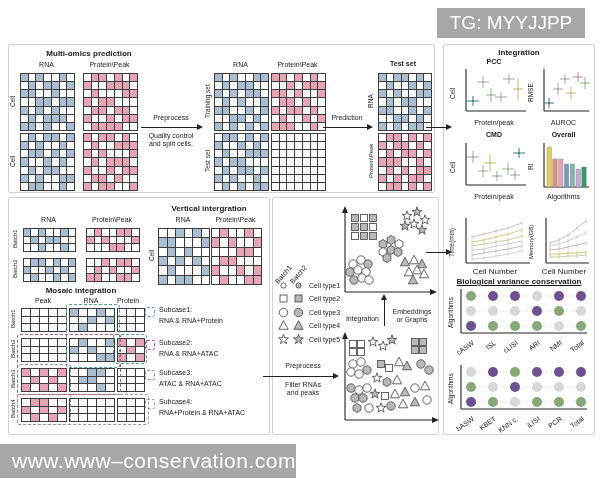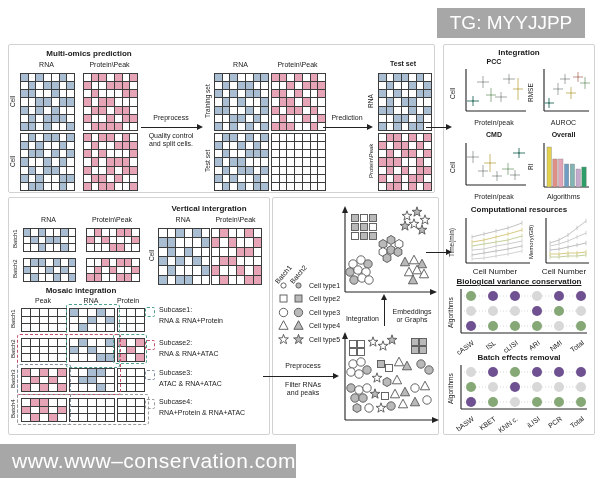--- a/index.html
+++ b/index.html
@@ -1207,21 +1207,20 @@
       <rect x="9" y="6" width="4.4" height="40" fill="#e3d04c" stroke="#888" stroke-width="0.4"></rect>
       <rect x="14.8" y="18" width="4.4" height="28" fill="#dd8e85" stroke="#888" stroke-width="0.4"></rect>
       <rect x="20.6" y="18" width="4.4" height="28" fill="#e2a3b7" stroke="#888" stroke-width="0.4"></rect>
       <rect x="26.400000000000002" y="23" width="4.4" height="23" fill="#6f9dc2" stroke="#888" stroke-width="0.4"></rect>
       <rect x="32.2" y="23" width="4.4" height="23" fill="#80b5b4" stroke="#888" stroke-width="0.4"></rect>
       <rect x="38" y="28" width="4.4" height="18" fill="#c4a9cd" stroke="#888" stroke-width="0.4"></rect>
       <rect x="43.800000000000004" y="26" width="4.4" height="20" fill="#2f9d68" stroke="#888" stroke-width="0.4"></rect>
     </svg>
   <span class="lbl" style="left:92px;top:148px;width:55px;">Algorithms</span>
 
-  <span class="lbl t8" style="left:0;top:160px;width:150px;font-weight:600;">Computational resources</span>
   <span class="vlab" style="left:5px;top:174px;height:46px;">Time(min)</span>
   <svg class="chart" style="left:14px;top:170px;" width="74" height="52">
       <line x1="8" y1="3" x2="8" y2="48" stroke="#222" stroke-width="1.1"></line>
       <line x1="8" y1="48" x2="72" y2="48" stroke="#222" stroke-width="1.1"></line>
       <polyline points="14,22 26,19 38,16 50,13 64,8" fill="none" stroke="#c2c2c2" stroke-width="1"></polyline>
       <line x1="14" y1="19.8" x2="14" y2="24.2" stroke="#c2c2c2" stroke-width="0.8"></line>
       <line x1="26" y1="16.8" x2="26" y2="21.2" stroke="#c2c2c2" stroke-width="0.8"></line>
       <line x1="38" y1="13.8" x2="38" y2="18.2" stroke="#c2c2c2" stroke-width="0.8"></line>
       <line x1="50" y1="10.8" x2="50" y2="15.2" stroke="#c2c2c2" stroke-width="0.8"></line>
       <line x1="64" y1="5.8" x2="64" y2="10.2" stroke="#c2c2c2" stroke-width="0.8"></line>
@@ -1316,21 +1315,20 @@
       <circle cx="123" cy="24" r="5" fill="#d8d8d8"></circle>
       <circle cx="13" cy="39" r="5" fill="#6f5191"></circle>
       <circle cx="35" cy="39" r="5" fill="#86a877"></circle>
       <circle cx="57" cy="39" r="5" fill="#86a877"></circle>
       <circle cx="79" cy="39" r="5" fill="#86a877"></circle>
       <circle cx="101" cy="39" r="5" fill="#d8d8d8"></circle>
       <circle cx="123" cy="39" r="5" fill="#86a877"></circle>
     </svg>
   <div id="bio-xlabels"></div>
 
-  <span class="lbl t8" style="left:0;top:308px;width:150px;font-weight:600;">Batch effects removal</span>
   <span class="vlab" style="left:4px;top:322px;height:44px;">Algorithms</span>
   <svg class="chart" style="left:14px;top:318px;" width="130" height="48">
       <line x1="3" y1="2" x2="3" y2="46" stroke="#222" stroke-width="1.1"></line>
       <line x1="3" y1="46" x2="129" y2="46" stroke="#222" stroke-width="1.1"></line>
       <line x1="6" y1="9" x2="128" y2="9" stroke="#c9c9c9" stroke-width="0.7" stroke-dasharray="1,2"></line>
       <line x1="6" y1="24" x2="128" y2="24" stroke="#c9c9c9" stroke-width="0.7" stroke-dasharray="1,2"></line>
       <line x1="6" y1="39" x2="128" y2="39" stroke="#c9c9c9" stroke-width="0.7" stroke-dasharray="1,2"></line>
       <circle cx="13" cy="9" r="5" fill="#d8d8d8"></circle>
       <circle cx="35" cy="9" r="5" fill="#6f5191"></circle>
       <circle cx="57" cy="9" r="5" fill="#86a877"></circle>

